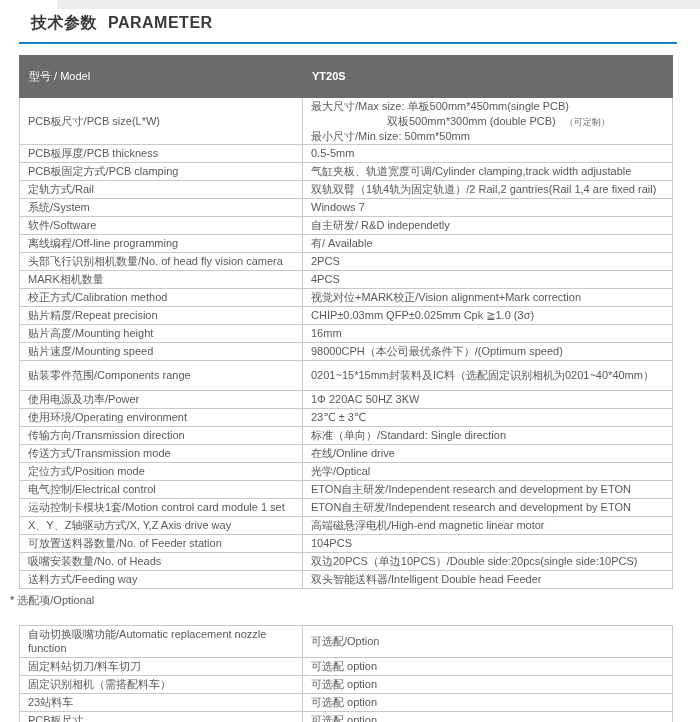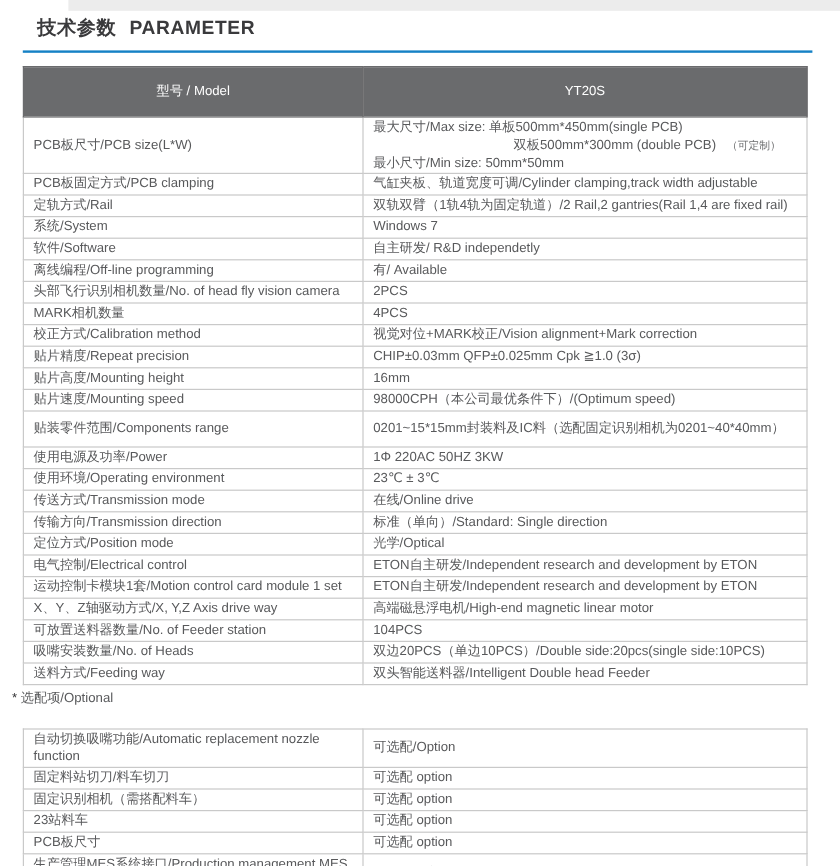--- a/index.html
+++ b/index.html
@@ -33,27 +33,27 @@
   table.spec-table col.c1 { width:283px; }
   table.spec-table col.c2 { width:370px; }
   th, td {
     border:1px solid #c9c9c9;
     font-size:11px; font-weight:normal;
     text-align:left; vertical-align:middle;
     padding:1px 8px; line-height:1.35;
   }
   thead th {
     background:#6a6b6d; color:#ffffff; border-color:#6a6b6d;
-    height:19px; padding:13px 9px;text-align:center;
-  }
-  thead th.model-value { font-weight:normal; }
+    height:19px; padding:13px 9px;
+  }
+  thead th.model-value { font-weight:bold; }
   tbody td { height:18px; color:#58595b; }
   tr.tall td { height:30px; }
   tr.xtall td { height:46px; }
-  .indent { margin-left:117px; }
+  .indent { margin-left:76px; }
   .small-note { font-size:9px; color:#6a6b6d; }
   .optional-label {
     margin:2px 0 14px -9px;
     font-size:11px; color:#58595b;
     padding:3px 0 3px 0; line-height:1.2;
   }
   .optional-label .star { margin-right:3px; color:#3a3a3c; }
 </style>
 </head>
 <body>
@@ -82,20 +82,24 @@
       <tbody id="main-rows">
           <tr class="xtall">
             <td>PCB板尺寸/PCB size(L*W)</td>
             <td>
               <div>最大尺寸/Max size:  单板500mm*450mm(single PCB)</div>
               <div class="indent">双板500mm*300mm (double PCB)<span class="small-note">　（可定制）</span></div>
               <div>最小尺寸/Min  size:  50mm*50mm</div>
             </td>
           </tr>
           <tr>
+            <td>PCB板厚度/PCB thickness</td>
+            <td>0.5-5mm</td>
+          </tr>
+          <tr>
             <td>PCB板固定方式/PCB clamping</td>
             <td>气缸夹板、轨道宽度可调/Cylinder clamping,track width adjustable</td>
           </tr>
           <tr>
             <td>定轨方式/Rail</td>
             <td>双轨双臂（1轨4轨为固定轨道）/2 Rail,2 gantries(Rail 1,4 are fixed rail)</td>
           </tr>
           <tr>
             <td>系统/System</td>
             <td>Windows 7</td>
@@ -138,26 +142,26 @@
           </tr>
           <tr>
             <td>使用电源及功率/Power</td>
             <td>1Φ 220AC  50HZ  3KW</td>
           </tr>
           <tr>
             <td>使用环境/Operating environment</td>
             <td>23℃ ± 3℃</td>
           </tr>
           <tr>
+            <td>传输方向/Transmission direction</td>
+            <td>标准（单向）/Standard: Single direction</td>
+          </tr>
+          <tr>
             <td>传送方式/Transmission mode</td>
             <td>在线/Online drive</td>
-          </tr>
-          <tr>
-            <td>传输方向/Transmission direction</td>
-            <td>标准（单向）/Standard: Single direction</td>
           </tr>
           <tr>
             <td>定位方式/Position mode</td>
             <td>光学/Optical</td>
           </tr>
           <tr>
             <td>电气控制/Electrical control</td>
             <td>ETON自主研发/Independent research and development by ETON</td>
           </tr>
           <tr>

